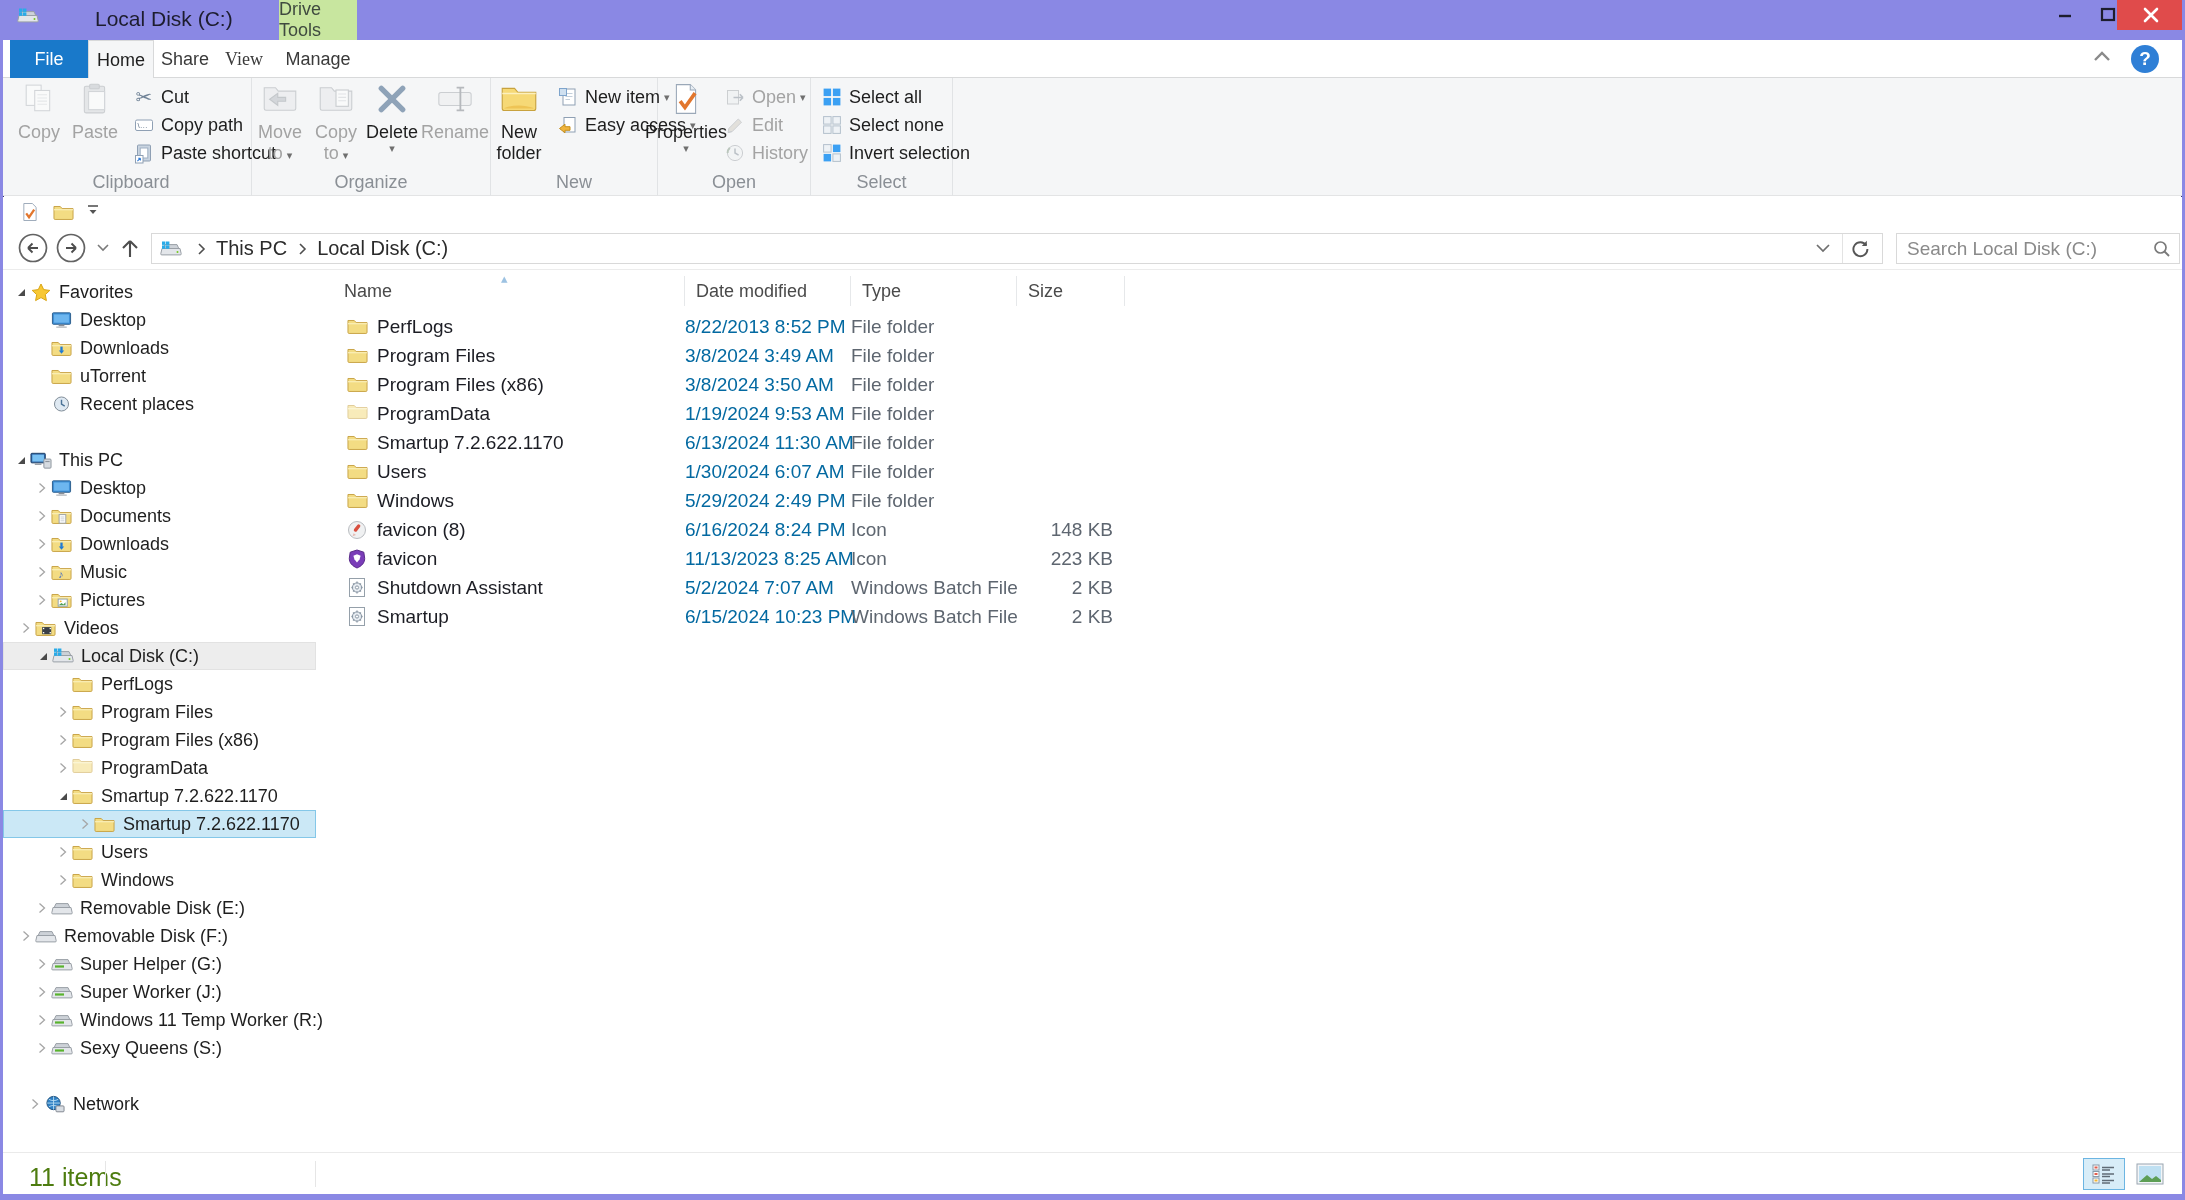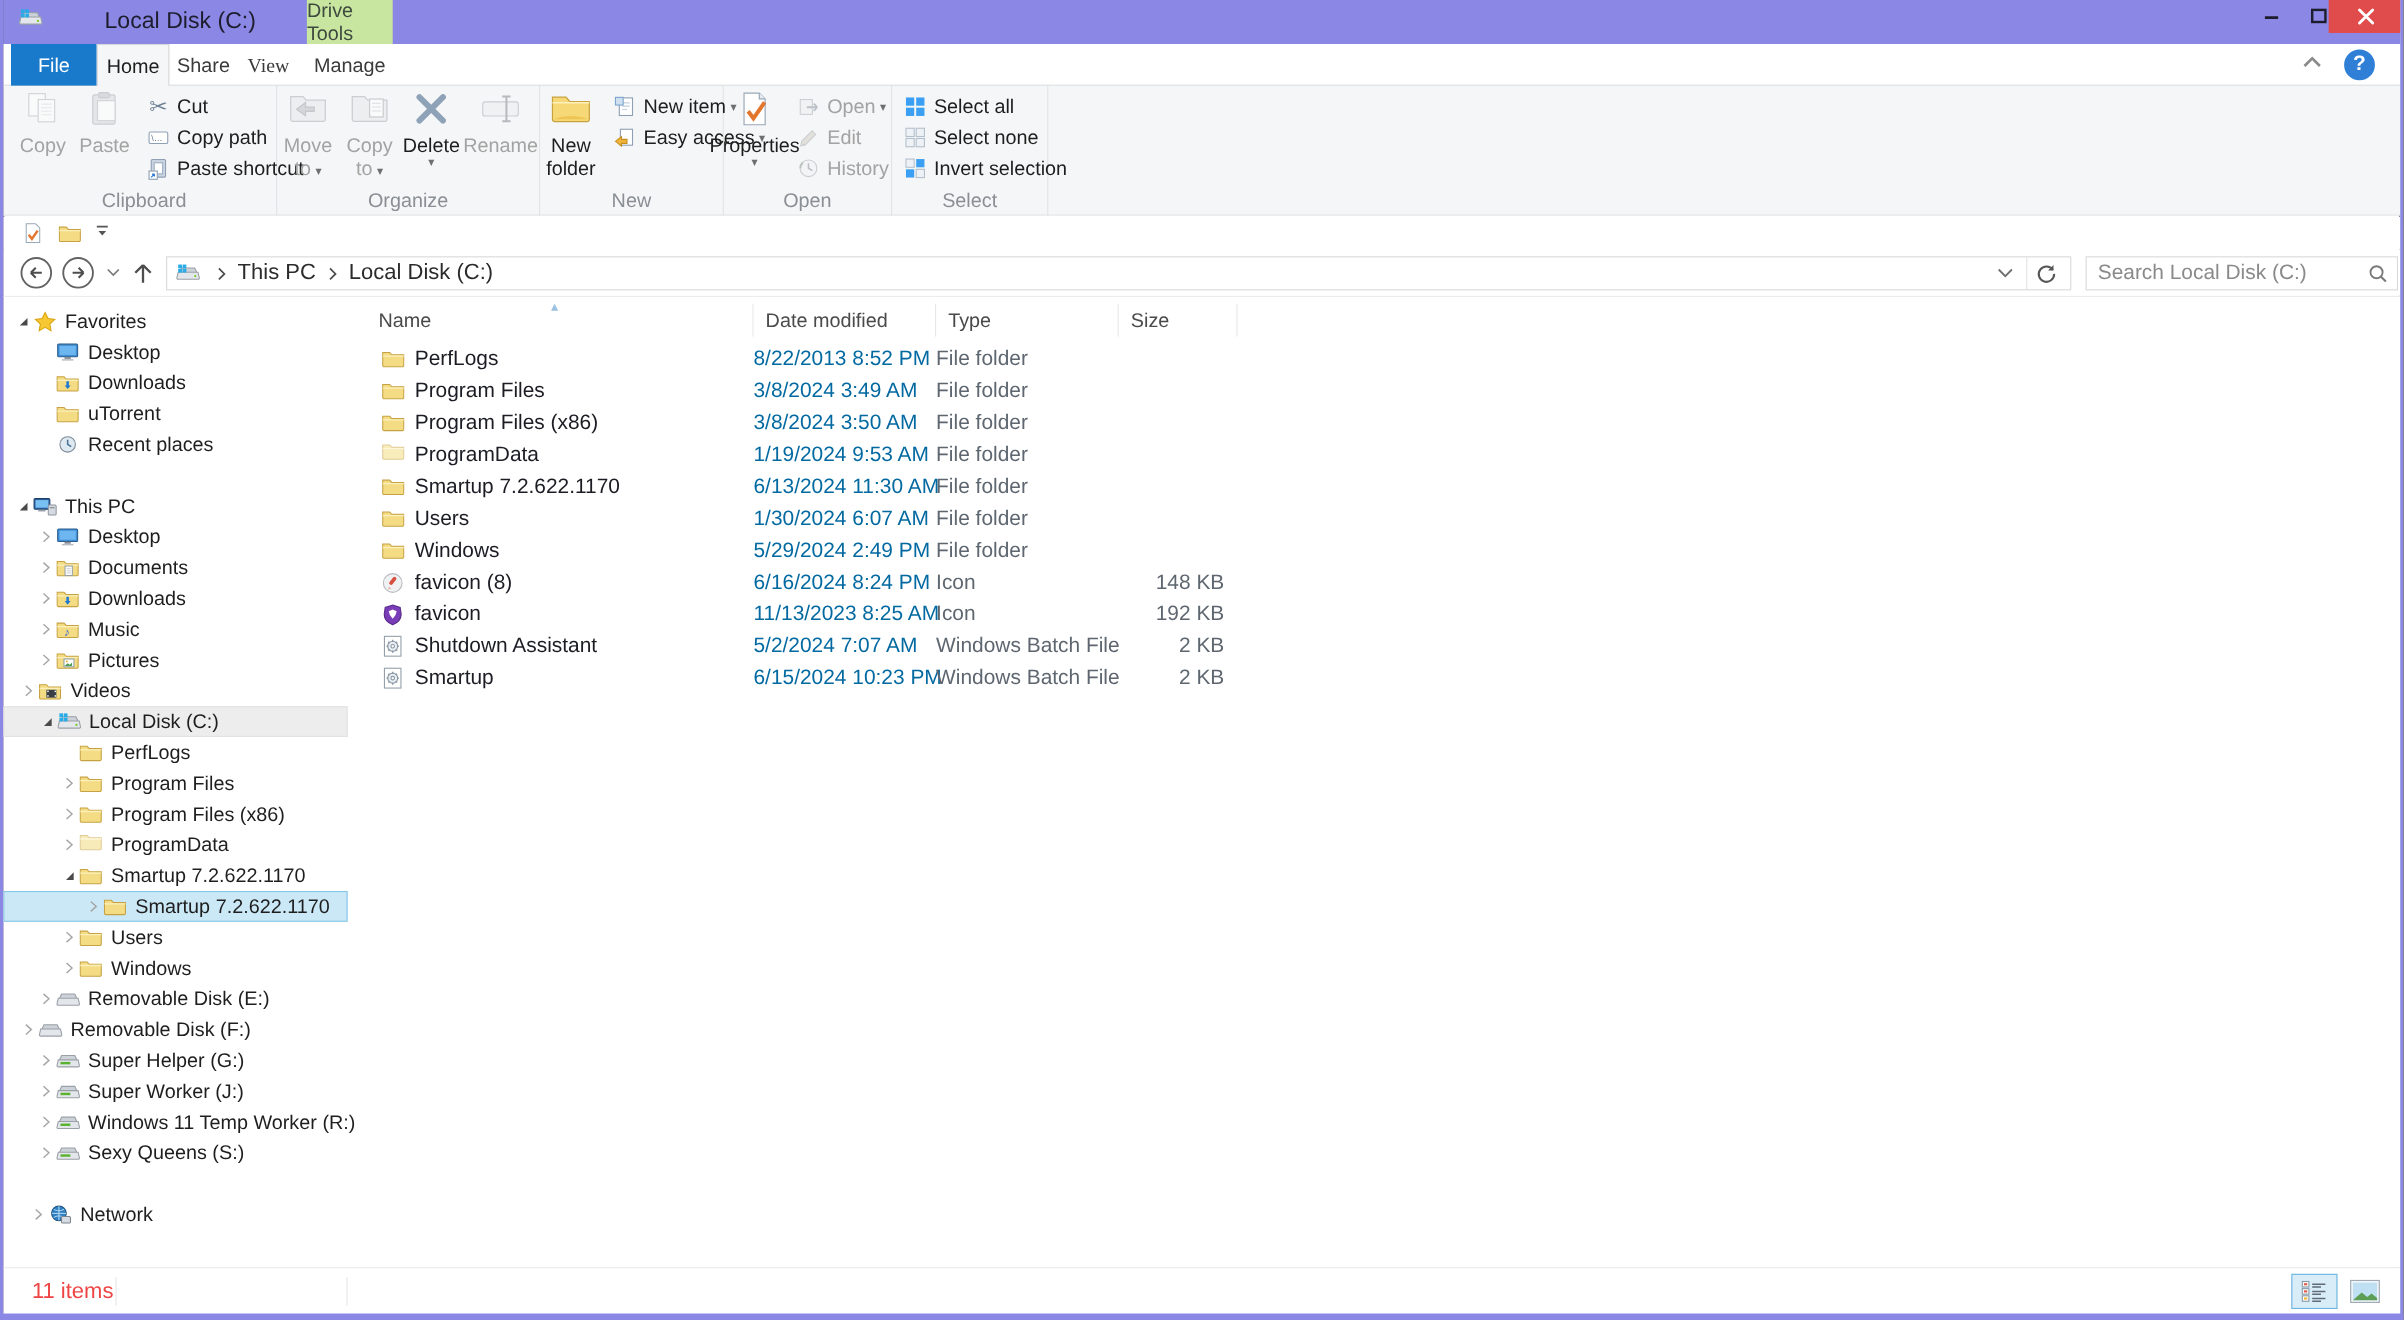--- a/index.html
+++ b/index.html
@@ -84,21 +84,21 @@
   #sort-arrow{position:absolute;left:168px;top:-5px;font-size:13px;color:#9cc2e2;}
   #fl-rows{position:absolute;left:0;top:42px;right:0;}
   .file-row{display:flex;height:29px;align-items:center;font-size:19px;}
   .fc-name{width:352px;display:flex;align-items:center;padding-left:12px;color:#1c1d24;white-space:nowrap;overflow:hidden;}
   .fc-name .icon{width:24px;height:21px;margin-right:8px;display:inline-flex;align-items:center;justify-content:center;flex:0 0 24px;}
   .fc-date{width:166px;color:#0369a1;white-space:nowrap;}
   .fc-type{width:166px;color:#5e6670;white-space:nowrap;}
   .fc-size{width:96px;color:#5e6670;text-align:right;white-space:nowrap;}
   
   #statusbar{position:absolute;left:0;bottom:0;right:0;height:42px;background:#fff;border-top:1px solid #eaeaea;}
-  #status-count{position:absolute;left:26px;top:10px;font-size:20px;color:#ef4444;}
+  #status-count{position:absolute;left:26px;top:10px;font-size:25px;color:#4d7c0f;}
   .st-sep{position:absolute;top:8px;width:1px;height:26px;background:#e6e6e6;}
   #view-details{position:absolute;left:2080px;top:5px;width:42px;height:32px;background:#d8edf8;border:1px solid #6cb5e2;
     display:flex;align-items:center;justify-content:center;}
   #view-thumbs{position:absolute;left:2128px;top:7px;width:38px;height:28px;display:flex;align-items:center;justify-content:center;}
   .glyph{font-size:18px;color:#6f8296;}
 </style>
 </head>
 <body>
 
 <div id="window">
@@ -1004,21 +1004,21 @@
               <span class="icon">
                 <svg viewBox="0 0 18 20" width="18" height="20">
                   <path d="M9 1l6.8 2.2.9 6.2c0 4.4-3 7.7-7.7 9.6C4.3 17 1.3 13.8 1.3 9.4l.9-6.2z" fill="#7a3db8" stroke="#5a2b8a"></path>
                   <path d="M9 5.2l3.6 1.5-1 3.5L9 13.4 6.4 10.2l-1-3.5z" fill="#fff"></path>
                 </svg>
               </span>
               <span>favicon</span>
             </div>
             <div class="fc-date">11/13/2023 8:25 AM</div>
             <div class="fc-type">Icon</div>
-            <div class="fc-size">192 KB</div>
+            <div class="fc-size">223 KB</div>
           </div>
           <div class="file-row">
             <div class="fc-name">
               <span class="icon">
                 <svg viewBox="0 0 18 21" width="18" height="21">
                   <rect x="1.5" y="1.5" width="15" height="18" fill="#fff" stroke="#95a0aa"></rect>
                   <circle cx="9" cy="10.5" r="4.6" fill="#e8edf2" stroke="#8b98a5"></circle>
                   <circle cx="9" cy="10.5" r="1.6" fill="#fff" stroke="#8b98a5"></circle>
                   <g stroke="#8b98a5" stroke-width="1.3">
                     <path d="M9 4.6v1.7M9 14.7v1.7M3.4 10.5h1.7M12.9 10.5h1.7M5 6.5l1.2 1.2M11.8 13.3l1.2 1.2M13 6.5l-1.2 1.2M5 14.5l1.2-1.2"></path>

